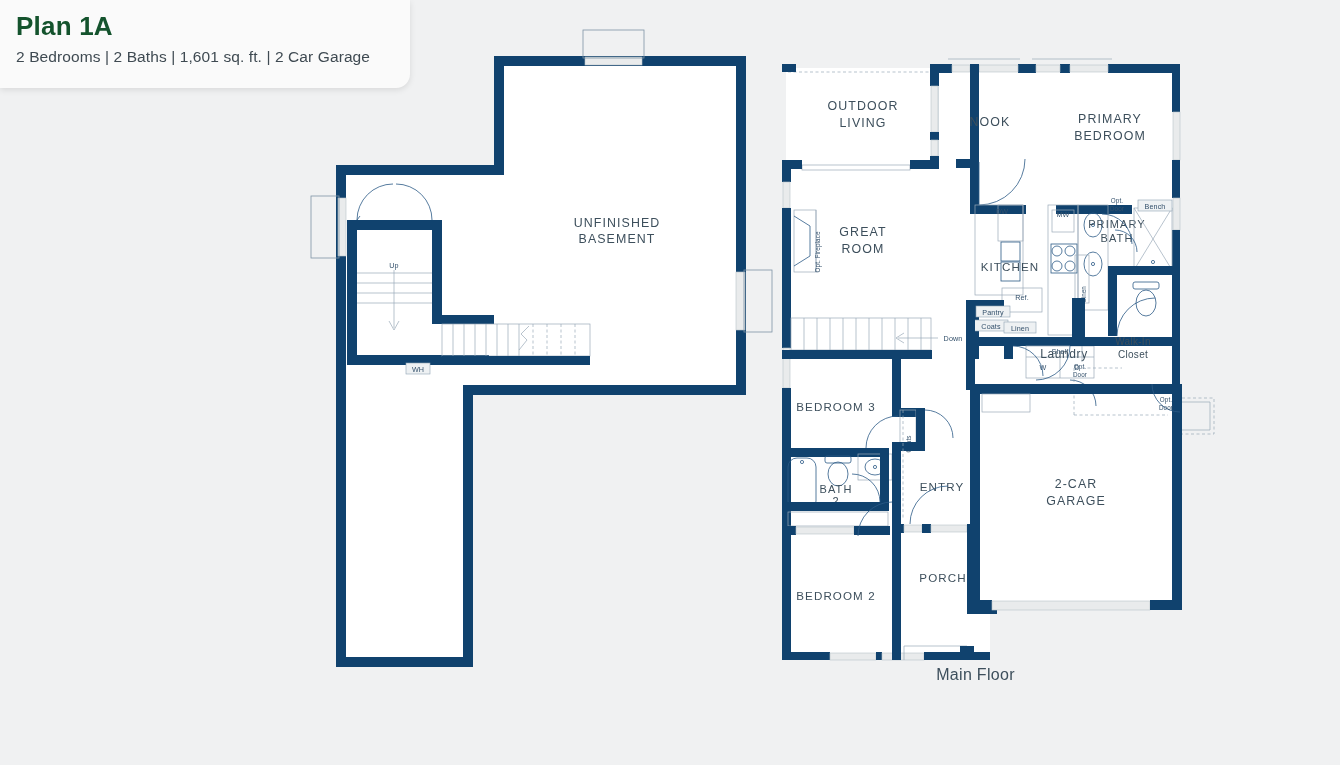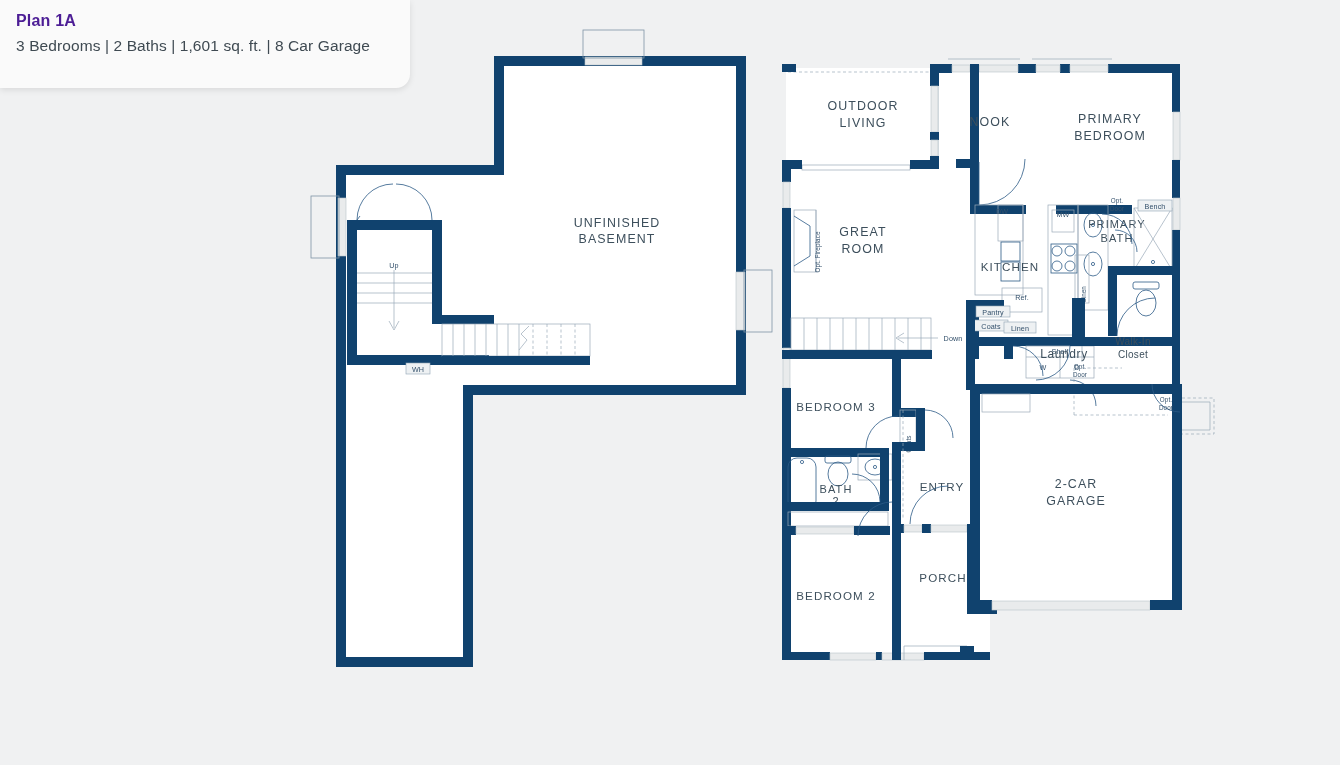--- a/index.html
+++ b/index.html
@@ -12,21 +12,21 @@
   }
   
   #plan-card{
     position:absolute;left:0;top:0;width:410px;height:88px;
     background:#fafafa;
     border-bottom-right-radius:14px;
     box-shadow:0 2px 6px rgba(0,0,0,.10);
     box-sizing:border-box;padding:12px 0 0 16px;
   }
   #plan-title{
-    color:#4c1d95;font-size:16px;font-weight:600;letter-spacing:.2px;
+    color:#14532d;font-size:26px;font-weight:600;letter-spacing:.2px;
     margin:0 12px 7px 0;line-height:1.1;
   }
   #plan-subtitle{
     color:#3f4a52;font-size:15.5px;font-weight:400;letter-spacing:.1px;line-height:1.2;
   }
   
   #stage{position:absolute;left:0;top:0;width:1340px;height:765px;}
   svg.plan{position:absolute;display:block;overflow:visible;}
   .cap{
     position:absolute;color:#3d4f5c;font-size:16px;letter-spacing:.3px;
@@ -47,21 +47,21 @@
   .slabel{fill:#33506b;font-size:7.2px;letter-spacing:.1px;text-anchor:middle;
           font-family:"Liberation Sans","DejaVu Sans",sans-serif;}
   .slabel.xs{font-size:6.3px;}
   .tagbox{fill:#eef1f3;stroke:#8fa3b4;stroke-width:.6;}
 </style>
 </head>
 <body>
 
 <div id="plan-card">
   <div id="plan-title">Plan 1A</div>
-  <div id="plan-subtitle">3 Bedrooms | 2 Baths | 1,601 sq. ft. | 8 Car Garage</div>
+  <div id="plan-subtitle">2 Bedrooms | 2 Baths | 1,601 sq. ft. | 2 Car Garage</div>
 </div>
 
 <div id="stage">
 
   <svg class="plan" style="left:295px;top:30px;" width="490" height="640" viewBox="0 0 490 640">
 
     <path class="floorfill" d="M47 141 L205 141 L205 32 L445 32 L445 359 L172 359 L172 631 L47 631 Z"></path>
 
     <path class="wall" fill-rule="evenodd" d="M41 135 L199 135 L199 26 L451 26 L451 365 L178 365 L178 637 L41 637 Z
              M51 145 L51 627 L168 627 L168 355 L441 355 L441 36 L209 36 L209 145 Z"></path>
@@ -404,13 +404,14 @@
     <text class="rlabel big" x="93" y="77">LIVING</text>
     <text class="rlabel big" x="220" y="76">NOOK</text>
     <text class="rlabel big" x="340" y="73">PRIMARY</text>
     <text class="rlabel big" x="340" y="90">BEDROOM</text>
     <text class="rlabel big" x="93" y="186">GREAT</text>
     <text class="rlabel big" x="93" y="203">ROOM</text>
 
     <rect class="wall" x="196" y="250" width="9" height="40"></rect>
   </svg>
 
+  <div class="cap" style="left:833px;top:666px;width:285px;">Main Floor</div>
 </div>
 
 </body></html>

